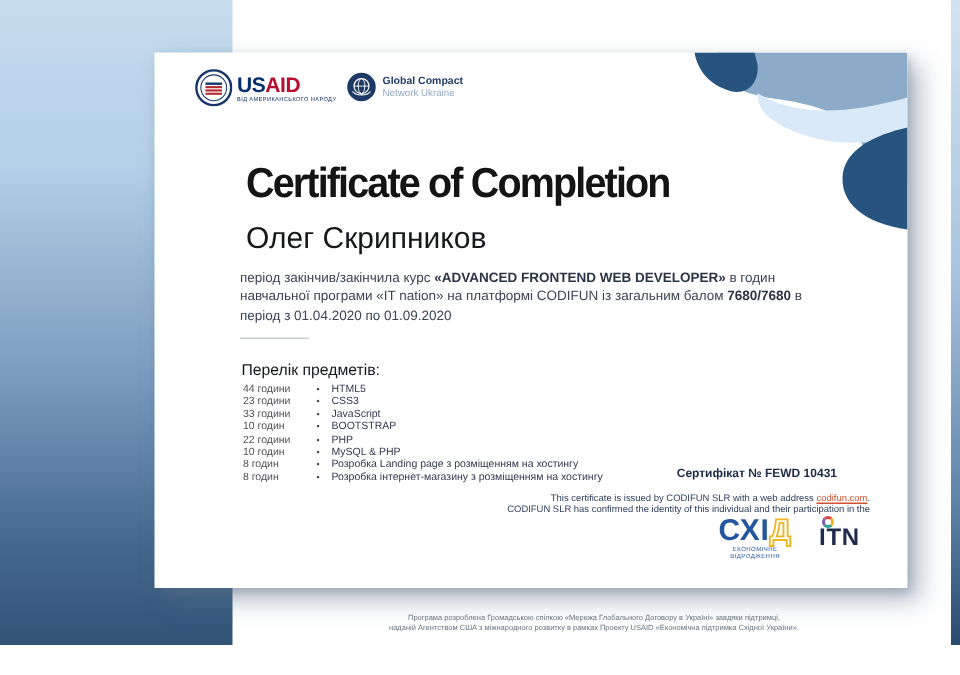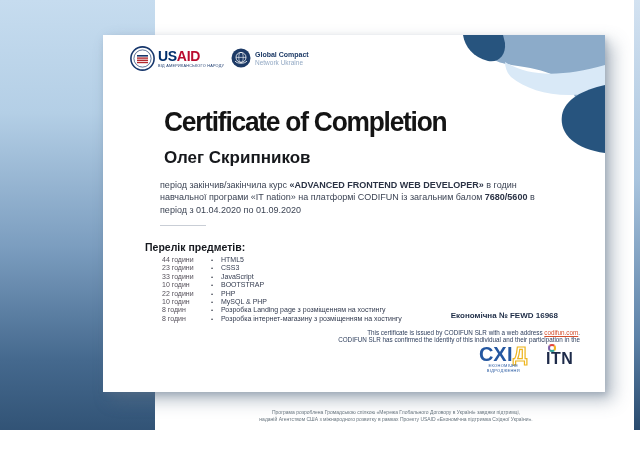--- a/index.html
+++ b/index.html
@@ -29,26 +29,26 @@
 
   .logo-gc{position:absolute;left:128px;top:13px;display:flex;align-items:center;}
   .gc-emblem{width:20px;height:20px;display:block;}
   .gc-textblock{margin-left:4px;}
   .gc-line1{font-size:7px;font-weight:bold;color:#1d3a66;line-height:8px;}
   .gc-line2{font-size:6.5px;color:#93a9c4;line-height:7px;}
 
   
   .title{position:absolute;left:61px;top:71px;margin:0;font-size:28px;font-weight:bold;color:#141414;
     letter-spacing:-1.3px;white-space:nowrap;transform:scaleX(.94);transform-origin:left center;}
-  .recipient{position:absolute;left:61px;top:113px;font-size:17px;font-weight:bold;color:#16181c;white-space:nowrap;}
+  .recipient{position:absolute;left:61px;top:113px;font-size:20px;font-weight:normal;color:#16181c;white-space:nowrap;}
   .body-text{position:absolute;left:57px;top:144px;width:394px;margin:0;font-size:9px;line-height:12.4px;color:#3c4454;}
   .body-text b{color:#2b3345;}
   .divider{position:absolute;left:57px;top:190px;width:46px;height:1px;background:#c9ced6;}
 
-  .subjects-heading{position:absolute;left:42px;top:206px;font-size:10.5px;font-weight:bold;color:#15181e;}
+  .subjects-heading{position:absolute;left:58px;top:206px;font-size:10.5px;font-weight:normal;color:#15181e;}
   .subjects{position:absolute;left:59px;top:221px;}
   .subject-row{line-height:7.4px;font-size:7px;white-space:nowrap;}
   .subject-row .hours{display:inline-block;width:49px;color:#55505a;}
   .subject-row .bullet{display:inline-block;width:10px;color:#3a3f4c;font-size:6px;}
   .subject-row .subj{color:#323a4e;}
 
   .cert-no{position:absolute;right:47px;top:276px;font-size:8px;font-weight:bold;color:#1c2b45;white-space:nowrap;}
 
   .issuer{position:absolute;right:25px;top:294px;text-align:right;font-size:6.3px;line-height:7px;color:#30405e;white-space:nowrap;}
   .issuer a{color:#d4502e;text-decoration:underline;cursor:pointer;}
@@ -112,38 +112,38 @@
       <div class="gc-textblock">
         <div class="gc-line1">Global Compact</div>
         <div class="gc-line2">Network Ukraine</div>
       </div>
     </div>
 
     <h1 class="title">Certificate of Completion</h1>
 
     <div class="recipient">Олег Скрипников</div>
 
-    <p class="body-text"><span>період закінчив/закінчила курс </span><b>«ADVANCED FRONTEND WEB DEVELOPER»</b><span> в годин навчальної програми «IT nation» на платформі CODIFUN із загальним балом </span><b>7680/5600</b><span> в період з 01.04.2020 по 01.09.2020</span></p>
+    <p class="body-text"><span>період закінчив/закінчила курс </span><b>«ADVANCED FRONTEND WEB DEVELOPER»</b><span> в годин навчальної програми «IT nation» на платформі CODIFUN із загальним балом </span><b>7680/7680</b><span> в період з 01.04.2020 по 01.09.2020</span></p>
 
     <div class="divider"></div>
 
     <div class="subjects-heading">Перелік предметів:</div>
 
     <div class="subjects">
       <div class="subject-row"><span class="hours">44 години</span><span class="bullet">•</span><span class="subj">HTML5</span></div>
       <div class="subject-row"><span class="hours">23 години</span><span class="bullet">•</span><span class="subj">CSS3</span></div>
       <div class="subject-row"><span class="hours">33 години</span><span class="bullet">•</span><span class="subj">JavaScript</span></div>
       <div class="subject-row"><span class="hours">10 годин</span><span class="bullet">•</span><span class="subj">BOOTSTRAP</span></div>
       <div class="subject-row"><span class="hours">22 години</span><span class="bullet">•</span><span class="subj">PHP</span></div>
       <div class="subject-row"><span class="hours">10 годин</span><span class="bullet">•</span><span class="subj">MySQL &amp; PHP</span></div>
       <div class="subject-row"><span class="hours">8 годин</span><span class="bullet">•</span><span class="subj">Розробка Landing page з розміщенням на хостингу</span></div>
       <div class="subject-row"><span class="hours">8 годин</span><span class="bullet">•</span><span class="subj">Розробка інтернет-магазину з розміщенням на хостингу</span></div>
     </div>
 
-    <div class="cert-no"><span>Економічна №</span> <span>FEWD 16968</span></div>
+    <div class="cert-no"><span>Сертифікат №</span> <span>FEWD 10431</span></div>
 
     <div class="issuer">
       <div><span>This certificate is issued by CODIFUN SLR with a web address </span><a class="link">codifun.com</a><span>.</span></div>
       <div>CODIFUN SLR has confirmed the identity of this individual and their participation in the</div>
     </div>
 
     <div class="cxid">
       <div class="cxid-word"><span class="cxid-blue">СХІ</span><span class="cxid-yellow">Д</span></div>
       <div class="cxid-sub"><span>ЕКОНОМІЧНЕ</span><br><span>ВІДРОДЖЕННЯ</span></div>
     </div>

